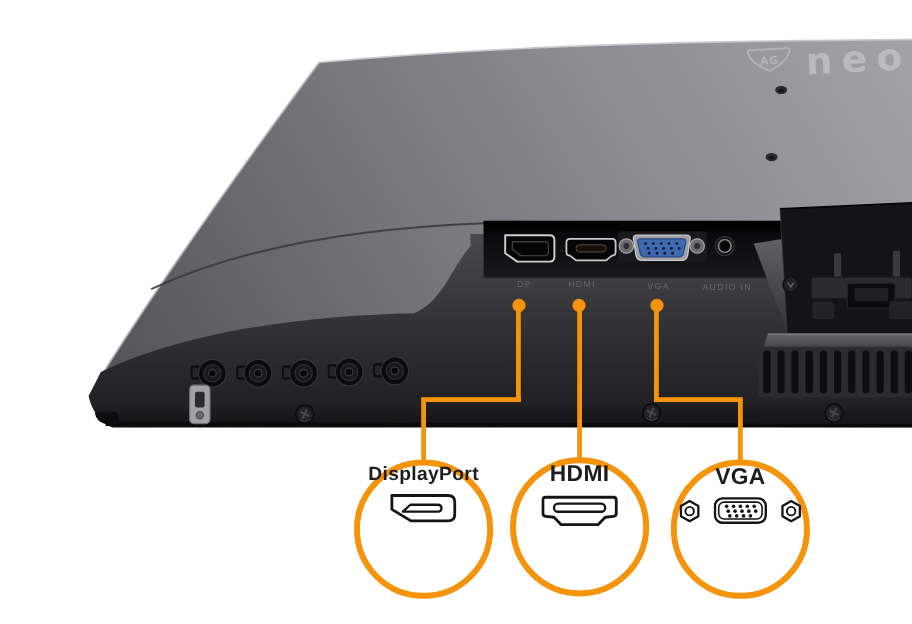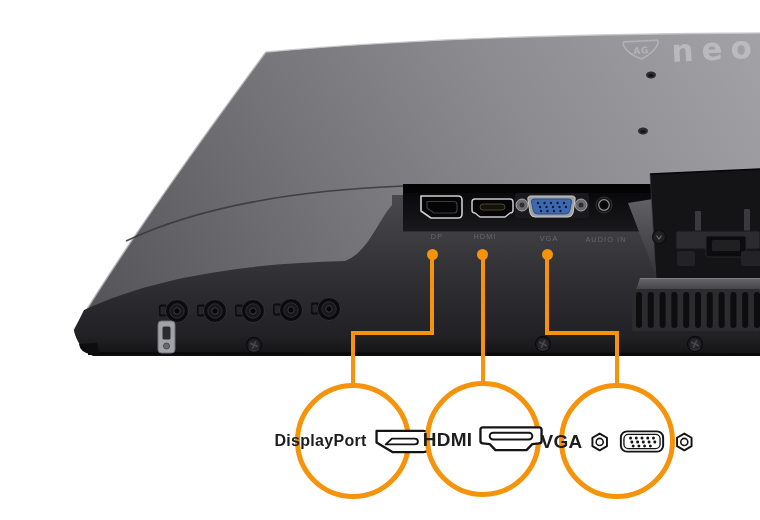--- a/index.html
+++ b/index.html
@@ -23,21 +23,21 @@
     fill:#b4b4b8;letter-spacing:.5px;
   }
   .leader{position:absolute;background:var(--accent,#F5930B);z-index:1;}
   .anchor-dot{
     position:absolute;width:11px;height:11px;border-radius:50%;
     background:var(--accent,#F5930B);z-index:1;
   }
   .callout{
     position:absolute;width:116px;height:116px;border-radius:50%;
     border:5px solid var(--accent,#F5930B);background:#fff;box-sizing:border-box;
-    display:flex;flex-direction:row;align-items:center;justify-content:center;
+    display:flex;flex-direction:column;align-items:center;
     gap:7px;z-index:2;
   }
   .callout-label{
     font-weight:bold;color:#1d1d1f;font-size:19px;letter-spacing:.3px;
     line-height:1;white-space:nowrap;
   }
   .callout--dp .callout-label{font-size:16px;}
   .callout-icon{flex:0 0 auto;}
 </style>
 </head>

